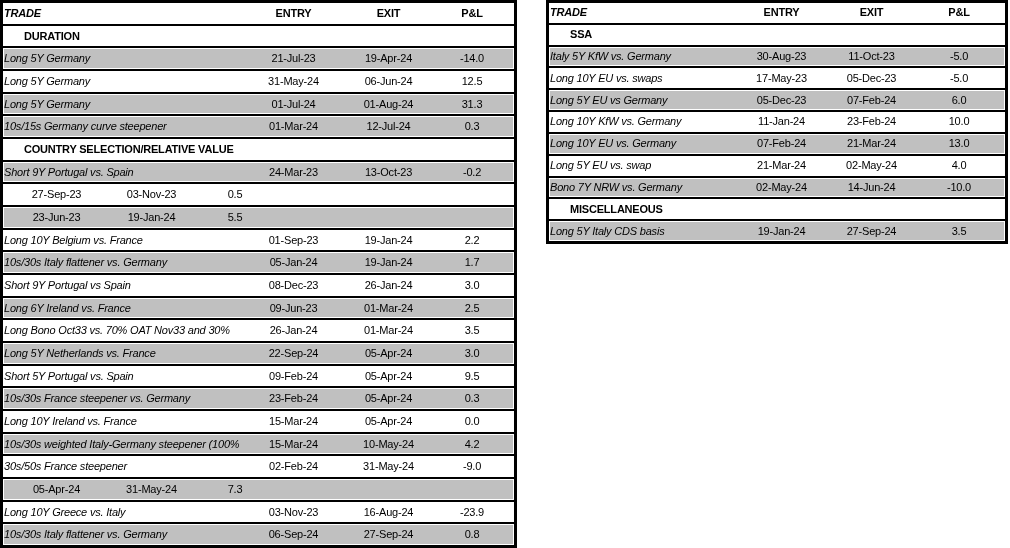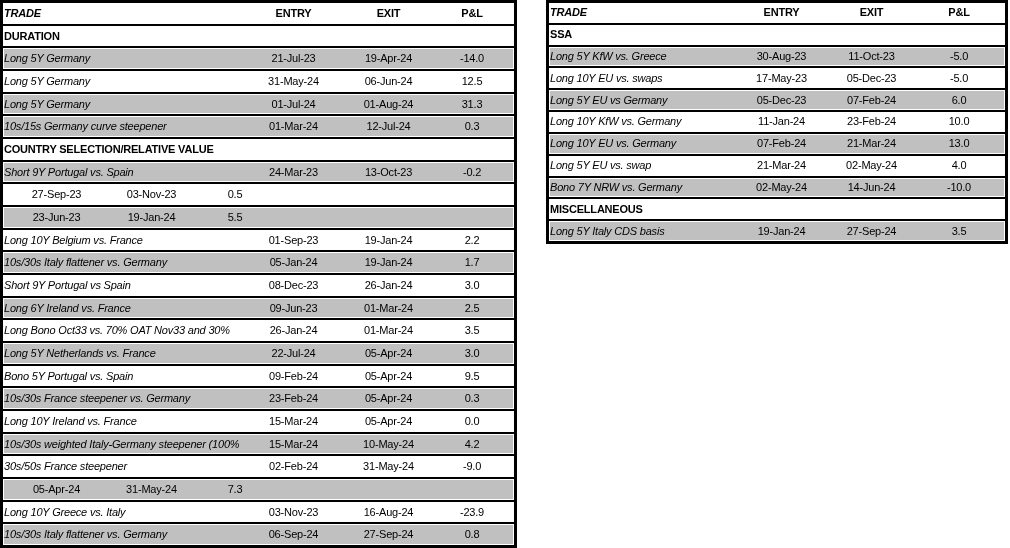--- a/index.html
+++ b/index.html
@@ -43,21 +43,21 @@
   .row.gray { background: #c0c0c0; border-color: #ffffff; }
 
   .header-row .cell, .section-row .cell { font-weight: bold; }
 
   .cell {
     white-space: nowrap;
     overflow: hidden;
     line-height: 1;
   }
   .c-trade   { flex: 1 1 0; min-width: 0; padding-left: 0; font-style: italic; }
-  .c-section { flex: 1 1 0; min-width: 0; padding-left: 0; }
+  .c-section { flex: 1 1 0; min-width: 0; padding-left: 20px; }
   .c-entry, .c-exit, .c-pnl { flex: 0 0 auto; text-align: center; }
 
   #left-table  .c-entry { width: 105px; }
   #left-table  .c-exit  { width: 85px;  }
   #left-table  .c-pnl   { width: 82px;  }
 
   #right-table .c-entry { width: 95px; }
   #right-table .c-exit  { width: 85px; }
   #right-table .c-pnl   { width: 90px; }
 </style>
@@ -142,26 +142,26 @@
       <div class="cell c-pnl">2.5</div>
     </div>
     <div class="row data-row">
       <div class="cell c-trade">Long Bono Oct33 vs. 70% OAT Nov33 and 30%</div>
       <div class="cell c-entry">26-Jan-24</div>
       <div class="cell c-exit">01-Mar-24</div>
       <div class="cell c-pnl">3.5</div>
     </div>
     <div class="row data-row gray">
       <div class="cell c-trade">Long 5Y Netherlands vs. France</div>
-      <div class="cell c-entry">22-Jul-24</div>
+      <div class="cell c-entry">22-Sep-24</div>
       <div class="cell c-exit">05-Apr-24</div>
       <div class="cell c-pnl">3.0</div>
     </div>
     <div class="row data-row">
-      <div class="cell c-trade">Bono 5Y Portugal vs. Spain</div>
+      <div class="cell c-trade">Short 5Y Portugal vs. Spain</div>
       <div class="cell c-entry">09-Feb-24</div>
       <div class="cell c-exit">05-Apr-24</div>
       <div class="cell c-pnl">9.5</div>
     </div>
     <div class="row data-row gray">
       <div class="cell c-trade">10s/30s France steepener vs. Germany</div>
       <div class="cell c-entry">23-Feb-24</div>
       <div class="cell c-exit">05-Apr-24</div>
       <div class="cell c-pnl">0.3</div>
     </div>
@@ -206,21 +206,21 @@
   <div class="row header-row">
     <div class="cell c-trade">TRADE</div>
     <div class="cell c-entry">ENTRY</div>
     <div class="cell c-exit">EXIT</div>
     <div class="cell c-pnl">P&amp;L</div>
   </div>
 <div class="row section-row">
       <div class="cell c-section">SSA</div>
     </div>
     <div class="row data-row gray">
-      <div class="cell c-trade">Long 5Y KfW vs. Greece</div>
+      <div class="cell c-trade">Italy 5Y KfW vs. Germany</div>
       <div class="cell c-entry">30-Aug-23</div>
       <div class="cell c-exit">11-Oct-23</div>
       <div class="cell c-pnl">-5.0</div>
     </div>
     <div class="row data-row">
       <div class="cell c-trade">Long 10Y EU vs. swaps</div>
       <div class="cell c-entry">17-May-23</div>
       <div class="cell c-exit">05-Dec-23</div>
       <div class="cell c-pnl">-5.0</div>
     </div>

